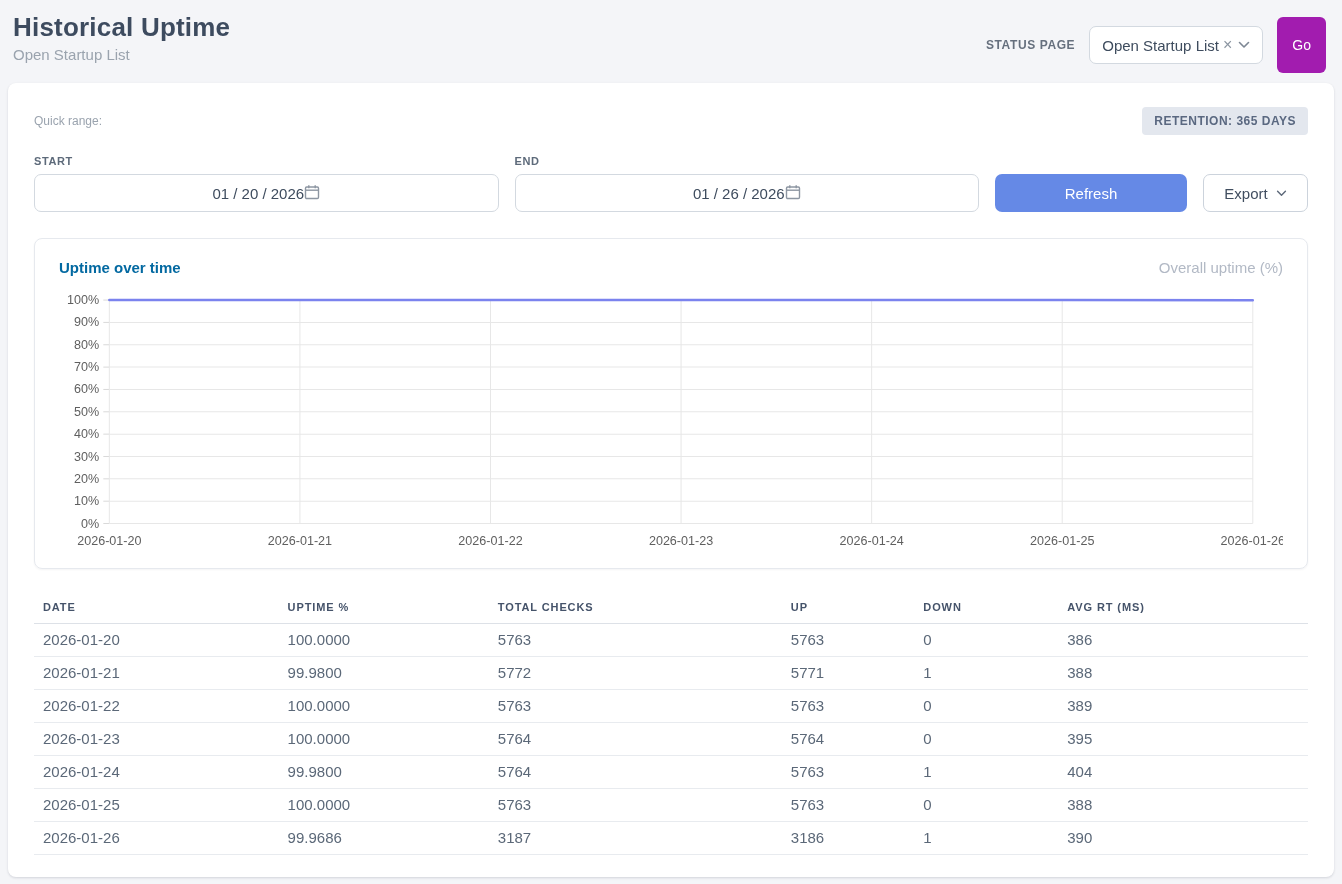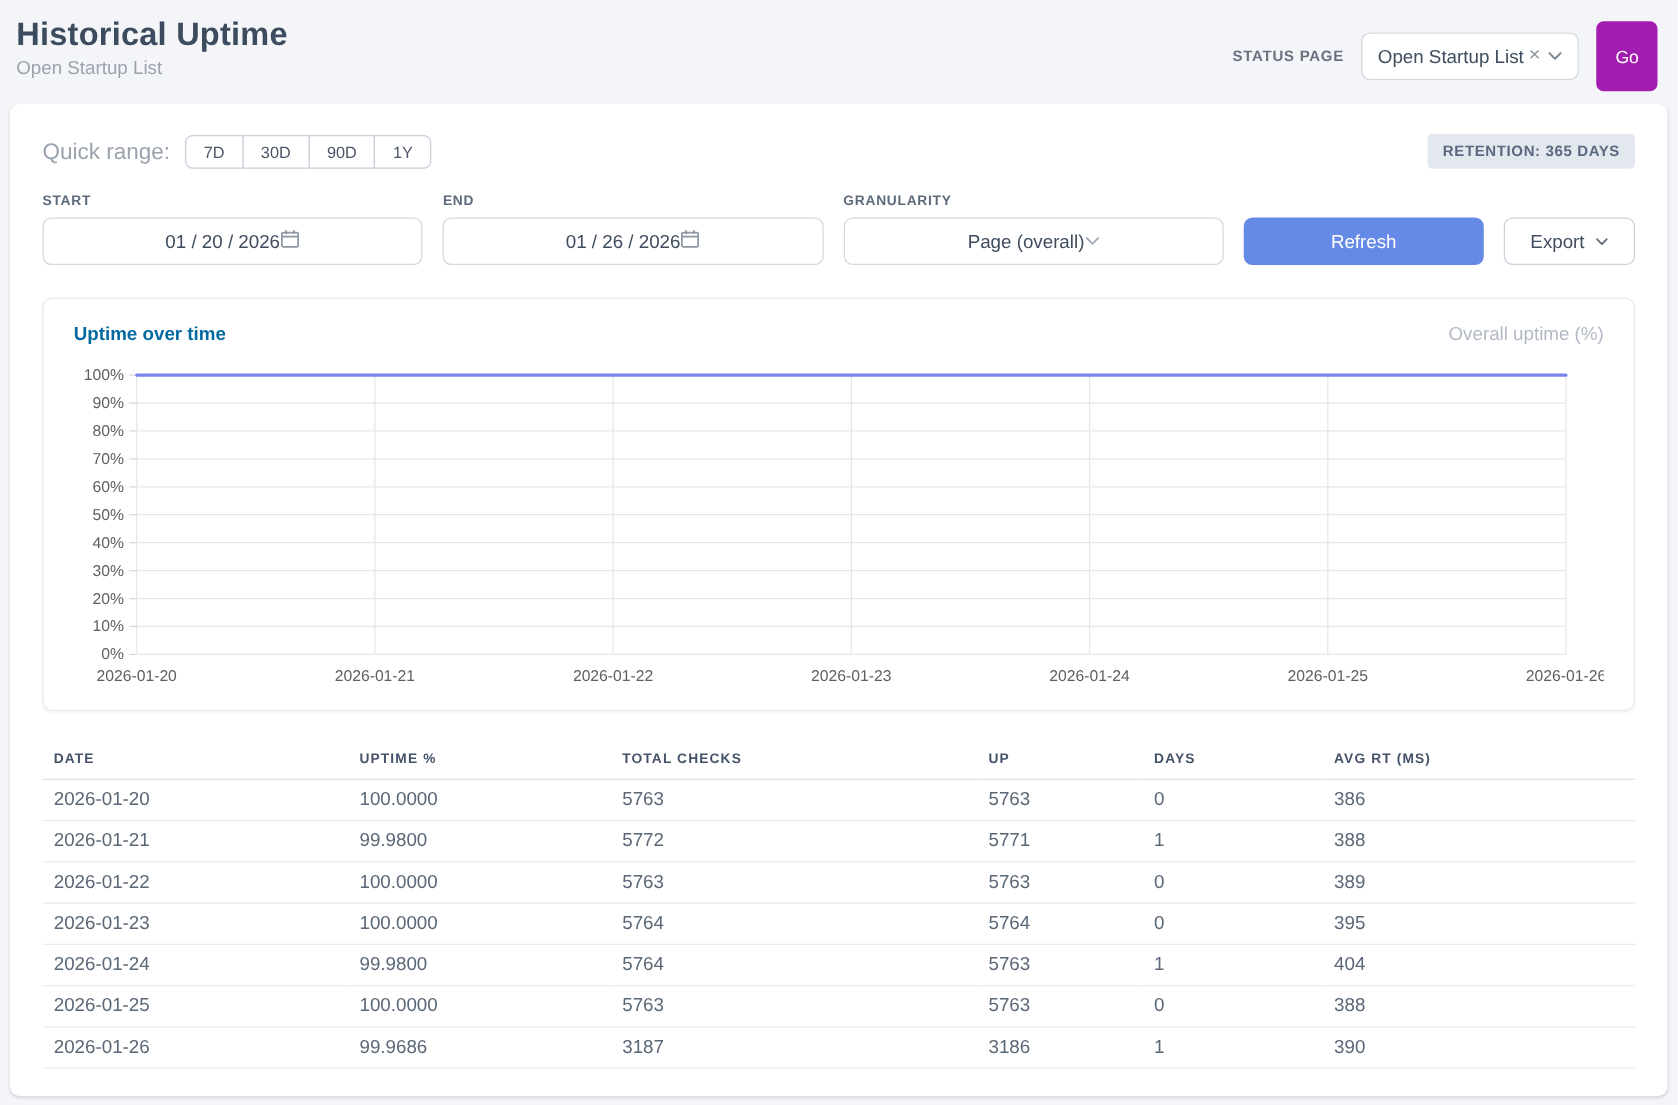--- a/index.html
+++ b/index.html
@@ -37,21 +37,21 @@
   
   .main-card {
     background: #fff; border-radius: 8px; margin: 0 8px 8px 8px;
     box-shadow: 0 1px 3px rgba(30,40,60,0.10), 0 1px 2px rgba(30,40,60,0.06);
     padding: 24px 26px 16px 26px;
     min-height: 794px;
   }
 
   .quick-row { display: flex; align-items: center; justify-content: space-between; }
   .quick-left { display: flex; align-items: center; gap: 12px; }
-  .quick-label { font-size: 18px; color: #9aa3ae; }
+  .quick-label { font-size: 12px; color: #9aa3ae; }
   .seg-group { display: inline-flex; }
   .seg-btn {
     background: #fff; border: 1px solid #c7cfd9; color: #4a5568;
     font-size: 13px; font-family: inherit; padding: 5px 14px; cursor: pointer;
     margin-left: -1px;
   }
   .seg-btn:first-child { border-radius: 6px 0 0 6px; margin-left: 0; }
   .seg-btn:last-child { border-radius: 0 6px 6px 0; }
   .retention-badge {
     background: #e3e7ee; color: #5a6880; font-size: 12px; font-weight: 700;
@@ -128,26 +128,20 @@
     </div>
     <button class="btn-go">Go</button>
   </div>
 </div>
 
 <div class="main-card">
 
   <div class="quick-row">
     <div class="quick-left">
       <span class="quick-label">Quick range:</span>
-      <span class="seg-group" id="quick-range-group">
-          <button class="seg-btn">7D</button>
-          <button class="seg-btn">30D</button>
-          <button class="seg-btn">90D</button>
-          <button class="seg-btn">1Y</button>
-        </span>
     </div>
     <span class="retention-badge">RETENTION: 365 DAYS</span>
   </div>
 
   <div class="filter-row">
     <div class="field">
       <div class="field-label">START</div>
       <div class="input-box">
         <span>01 / 20 / 2026</span>
         <span>
@@ -163,31 +157,20 @@
     <div class="field">
       <div class="field-label">END</div>
       <div class="input-box">
         <span>01 / 26 / 2026</span>
         <span>
           <svg width="16" height="16" viewBox="0 0 16 16">
               <rect x="1.5" y="3" width="13" height="11.5" rx="1.2" fill="none" stroke="#8d96a2" stroke-width="1.4"></rect>
               <line x1="4.8" y1="1.2" x2="4.8" y2="4.2" stroke="#8d96a2" stroke-width="1.4"></line>
               <line x1="11.2" y1="1.2" x2="11.2" y2="4.2" stroke="#8d96a2" stroke-width="1.4"></line>
               <line x1="1.5" y1="6.2" x2="14.5" y2="6.2" stroke="#8d96a2" stroke-width="1.4"></line>
-            </svg>
-        </span>
-      </div>
-    </div>
-    <div class="field">
-      <div class="field-label">GRANULARITY</div>
-      <div class="input-box select-box">
-        <span>Page (overall)</span>
-        <span class="chev">
-          <svg width="12" height="8" viewBox="0 0 12 8">
-              <polyline points="1.5,1.5 6,6 10.5,1.5" fill="none" stroke="#9aa3ae" stroke-width="1.4" stroke-linecap="round" stroke-linejoin="round"></polyline>
             </svg>
         </span>
       </div>
     </div>
     <button class="btn-refresh">Refresh</button>
     <button class="btn-export">
       <span>Export</span>
       <span class="chev">
         <svg width="11" height="7" viewBox="0 0 12 8">
             <polyline points="1.5,1.5 6,6 10.5,1.5" fill="none" stroke="#5c6879" stroke-width="1.6" stroke-linecap="round" stroke-linejoin="round"></polyline>
@@ -263,21 +246,21 @@
       <col class="c-up">
         <col class="c-down">
         <col class="c-rt">
     </colgroup>
     <thead>
         <tr id="table-head-row">
           <th>DATE</th>
           <th>UPTIME %</th>
           <th>TOTAL CHECKS</th>
           <th>UP</th>
-          <th>DAYS</th>
+          <th>DOWN</th>
           <th>AVG RT (MS)</th>
         </tr>
       </thead>
     <tbody id="table-body">
         <tr>
           <td>2026-01-20</td>
           <td>100.0000</td>
           <td>5763</td>
           <td>5763</td>
           <td>0</td>

